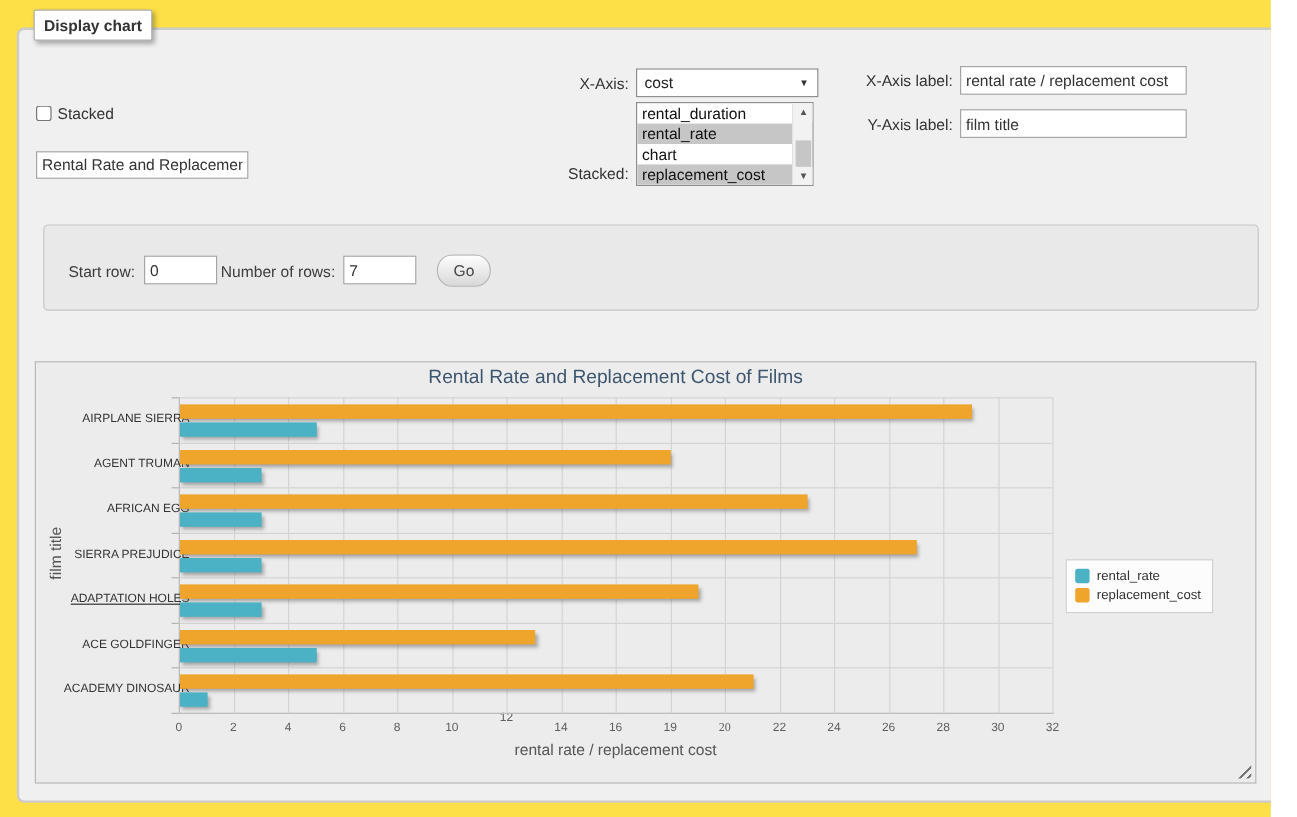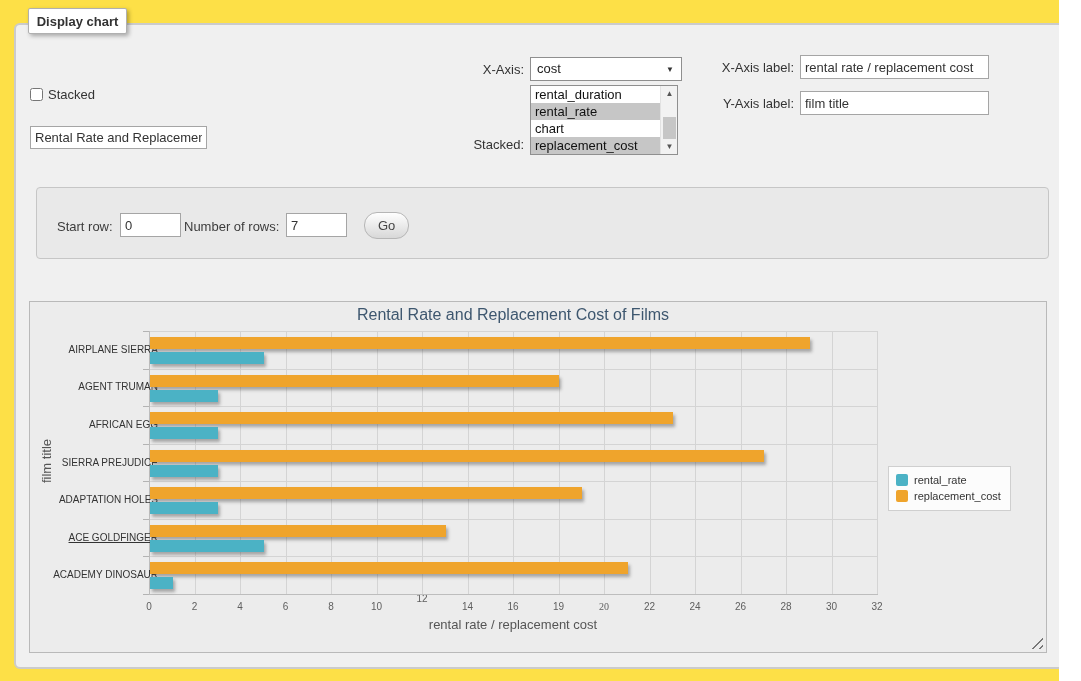--- a/index.html
+++ b/index.html
@@ -216,24 +216,24 @@
         <div class="bar" style="left: 120px; top: 50px; width: 113.522px; background: rgb(75, 178, 197);"></div>
         <div class="cat-label" style="top: 79.3571px;">AGENT TRUMAN</div>
         <div class="bar" style="left: 120px; top: 72.5714px; width: 409.272px; background: rgb(239, 164, 44);"></div>
         <div class="bar" style="left: 120px; top: 87.5714px; width: 68.0225px; background: rgb(75, 178, 197);"></div>
         <div class="cat-label" style="top: 116.929px;">AFRICAN EGG</div>
         <div class="bar" style="left: 120px; top: 110.143px; width: 523.022px; background: rgb(239, 164, 44);"></div>
         <div class="bar" style="left: 120px; top: 125.143px; width: 68.0225px; background: rgb(75, 178, 197);"></div>
         <div class="cat-label" style="top: 154.5px;">SIERRA PREJUDICE</div>
         <div class="bar" style="left: 120px; top: 147.714px; width: 614.022px; background: rgb(239, 164, 44);"></div>
         <div class="bar" style="left: 120px; top: 162.714px; width: 68.0225px; background: rgb(75, 178, 197);"></div>
-        <div class="cat-label" style="top: 192.071px;">ADAPTATION HOLES</div>
+        <div class="cat-label" style="top: 192.071px; text-decoration: underline;">ADAPTATION HOLES</div>
         <div class="bar" style="left: 120px; top: 185.286px; width: 432.022px; background: rgb(239, 164, 44);"></div>
         <div class="bar" style="left: 120px; top: 200.286px; width: 68.0225px; background: rgb(75, 178, 197);"></div>
-        <div class="cat-label" style="top: 229.643px; text-decoration: underline;">ACE GOLDFINGER</div>
+        <div class="cat-label" style="top: 229.643px;">ACE GOLDFINGER</div>
         <div class="bar" style="left: 120px; top: 222.857px; width: 295.522px; background: rgb(239, 164, 44);"></div>
         <div class="bar" style="left: 120px; top: 237.857px; width: 113.522px; background: rgb(75, 178, 197);"></div>
         <div class="cat-label" style="top: 267.214px;">ACADEMY DINOSAUR</div>
         <div class="bar" style="left: 120px; top: 260.429px; width: 477.522px; background: rgb(239, 164, 44);"></div>
         <div class="bar" style="left: 120px; top: 275.429px; width: 22.5225px; background: rgb(75, 178, 197);"></div>
       </div>
     <div class="resize-grip"></div>
   </div>
 
 </div>

